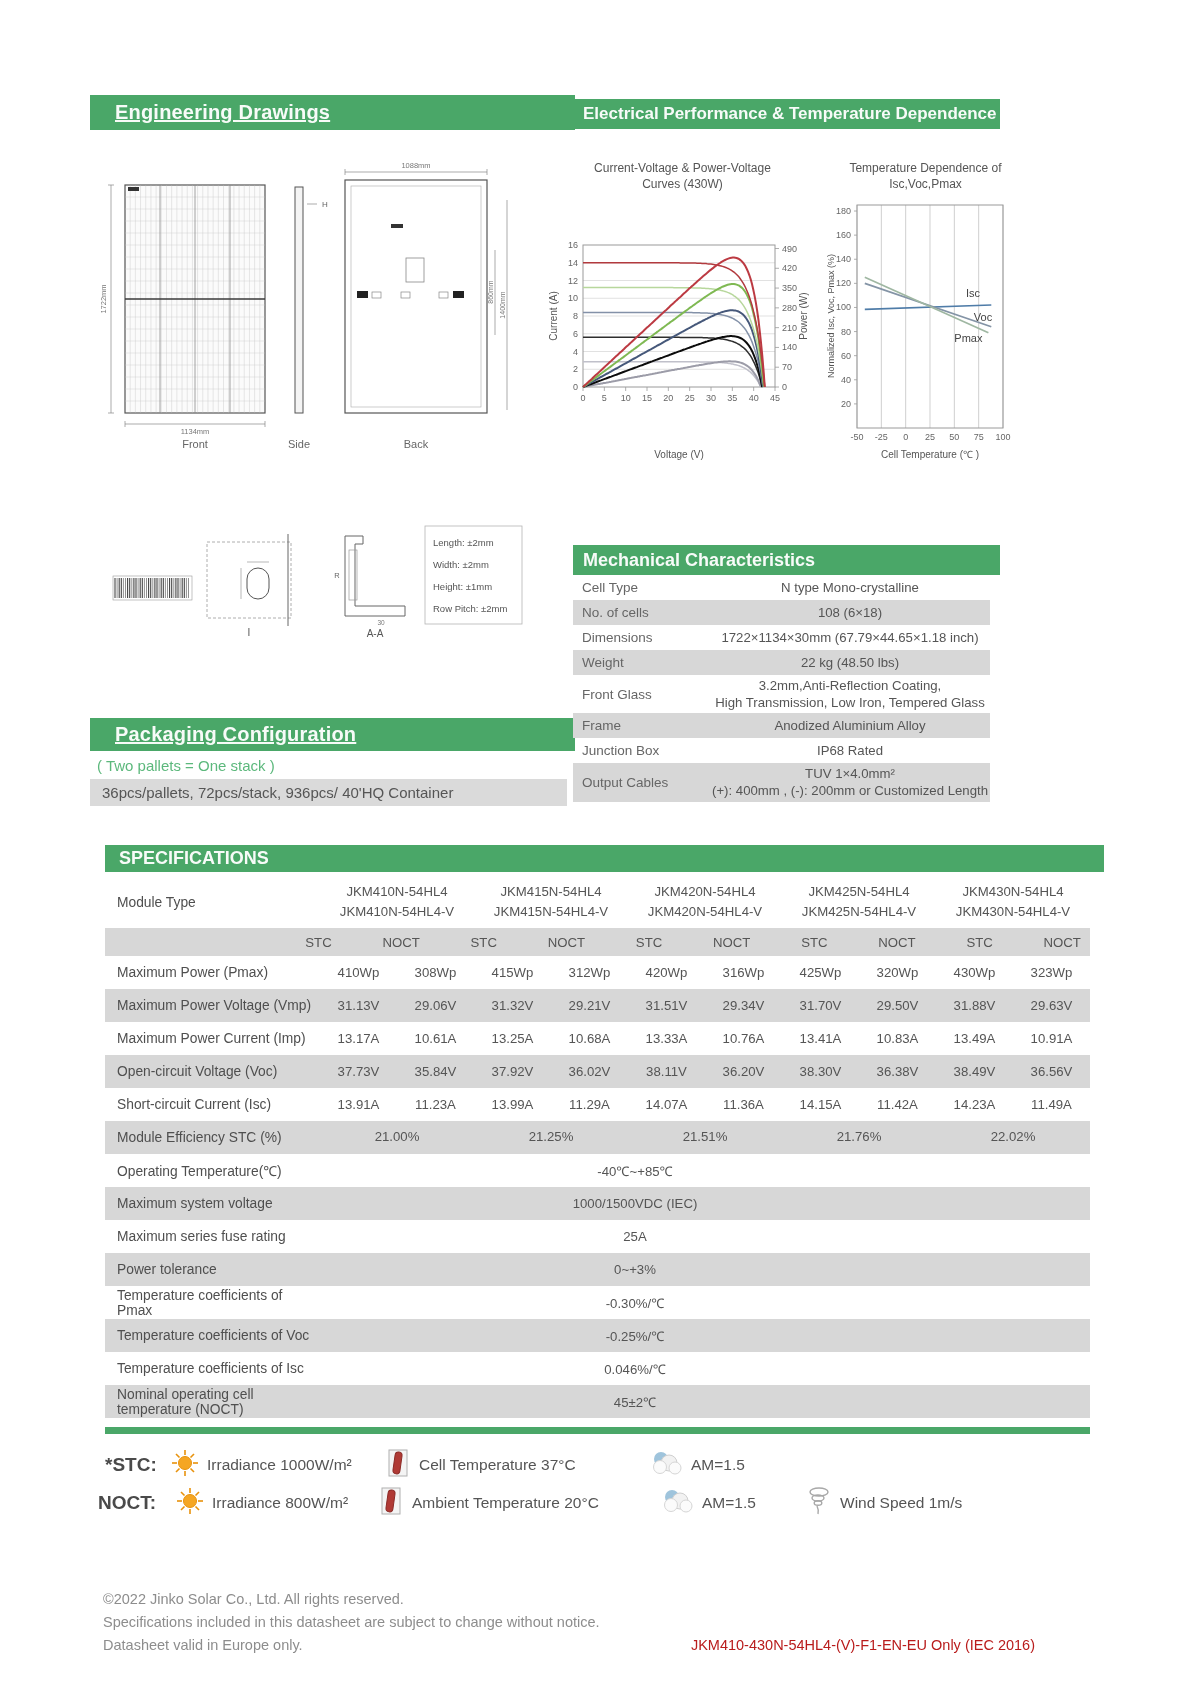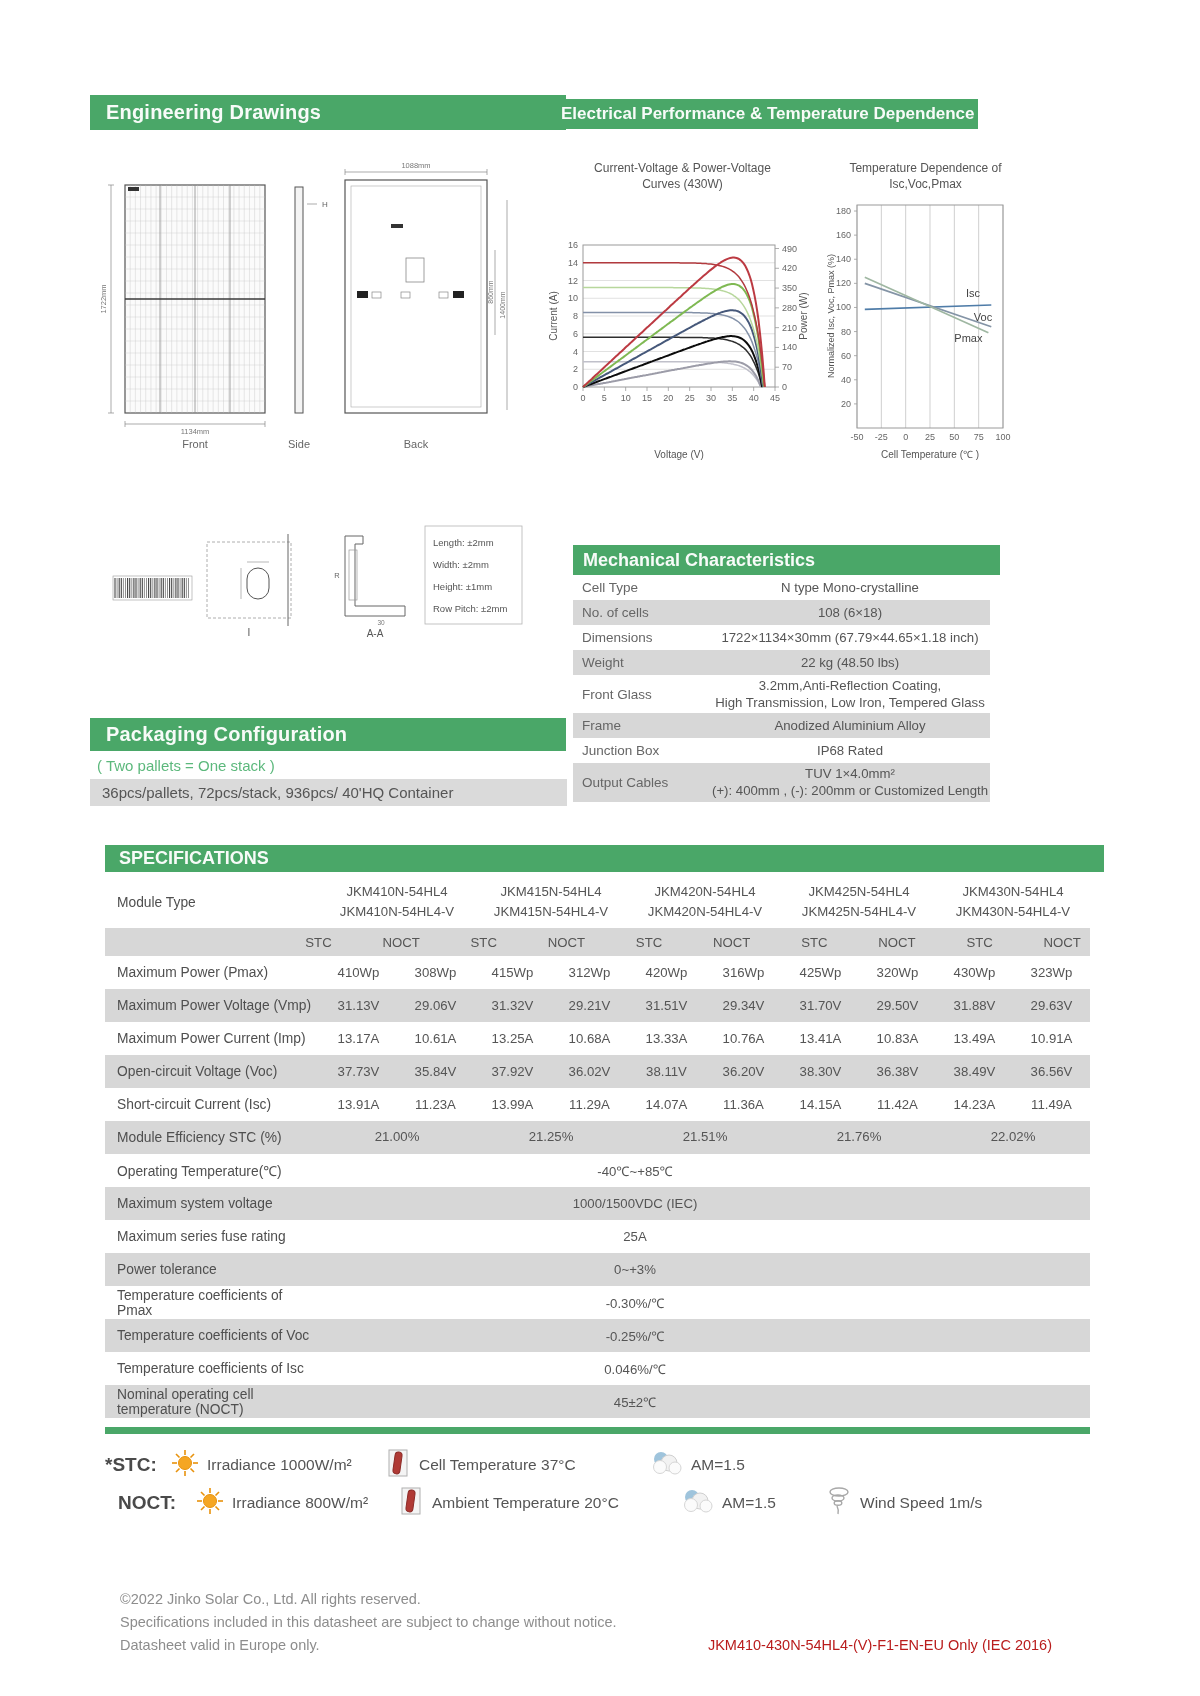--- a/index.html
+++ b/index.html
@@ -1,20 +1,20 @@
 <!DOCTYPE html>
 <html><head>
 <meta charset="utf-8">
 <style>
   html,body{margin:0;padding:0;background:#fff;}
   #page{position:relative;width:1200px;height:1696px;background:#ffffff;
         font-family:"Liberation Sans", sans-serif;color:#555;overflow:hidden;}
   .abs{position:absolute;}
   .ghead{background:#4aa768;color:#f7fbf8;font-weight:bold;display:flex;align-items:center;}
-  .ghead.big{font-size:20px;padding-left:16px;letter-spacing:.2px;}
+  .ghead.big{font-size:20px;padding-left:25px;letter-spacing:.2px;text-decoration:underline;}
   .ghead.mid{font-size:17px;padding-left:10px;}
   svg{font-family:"Liberation Sans", sans-serif;}
   .chart-title{font-size:12px;color:#555;text-align:center;line-height:1.35;}
   
   .mrow{display:flex;align-items:center;min-height:25px;font-size:13.2px;color:#555;}
   .mrow.shade{background:#d7d7d7;}
   .mlabel{width:128px;padding-left:9px;font-size:13.5px;color:#666;}
   .mvalue{flex:1;text-align:center;line-height:1.3;padding:2px 0;}
   
   .srow{display:flex;align-items:center;font-size:13.2px;color:#555;}
@@ -23,21 +23,21 @@
   .scell{width:77px;text-align:center;}
   .sgroup{width:154px;text-align:center;line-height:1.55;}
   .smerged{width:770px;text-align:center;padding-right:140px;box-sizing:border-box;}
   .greenbar{background:#4aa768;}
   .note-green{color:#5cb87c;font-size:15px;}
   .graybar{background:#dadada;color:#555;font-size:15px;display:flex;align-items:center;padding-left:12px;}
   
   .lrow{display:flex;align-items:center;font-size:15.5px;color:#555;}
   .lhead{font-size:19px;font-weight:bold;color:#4a4a4a;}
   .licon{display:inline-block;}
-  .footer{font-size:14.5px;color:#8d8d8d;line-height:23px;margin-left:17px;}
+  .footer{font-size:14.5px;color:#8d8d8d;line-height:23px;}
 </style>
 </head>
 <body>
 
 <div id="page">
 
   <div class="abs ghead big" style="left:90px;top:95px;width:460px;height:35px;">
     <span>Engineering Drawings</span>
   </div>
 
@@ -199,21 +199,21 @@
       <text x="338" y="92" font-size="9.5" fill="#555">Row Pitch: ±2mm</text>
     </g>
   </svg>
 
   <div class="abs ghead big" style="left:90px;top:718px;width:460px;height:33px;">
     <span>Packaging Configuration</span>
   </div>
   <div class="abs note-green" style="left:97px;top:757px;">( Two pallets = One stack )</div>
   <div class="abs graybar" style="left:90px;top:779px;width:465px;height:27px;">36pcs/pallets, 72pcs/stack, 936pcs/ 40'HQ Container</div>
 
-  <div class="abs ghead mid" style="left:551px;top:99px;width:417px;height:30px;">
+  <div class="abs ghead mid" style="left:573px;top:99px;width:417px;height:30px;">
     <span>Electrical Performance &amp; Temperature Dependence</span>
   </div>
 
   <div class="abs chart-title" style="left:560px;top:160px;width:245px;white-space:pre-line;">Current-Voltage &amp; Power-Voltage
 Curves (430W)</div>
   <div class="abs chart-title" style="left:838px;top:160px;width:175px;white-space:pre-line;">Temperature Dependence of
 Isc,Voc,Pmax</div>
 
   <svg id="ivchart" class="abs" style="left:545px;top:200px;" width="268" height="265" viewBox="0 0 268 265">
       <text x="33" y="190" font-size="9" fill="#666" text-anchor="end">0</text>
@@ -555,21 +555,21 @@
         <span style="width: 230px;">Cell Temperature 37°C</span>
         <span class="licon" style="margin: 0px 8px 0px 0px;"><svg width="34" height="26" viewBox="0 0 34 26">
             <circle cx="12" cy="9" r="7" fill="#9fc4dc"></circle>
             <circle cx="20" cy="13" r="8" fill="#f2f2f2" stroke="#cfcfcf"></circle>
             <circle cx="11" cy="17" r="6.5" fill="#fbfbfb" stroke="#d6d6d6"></circle>
             <circle cx="26" cy="18" r="6" fill="#fbfbfb" stroke="#d6d6d6"></circle>
           </svg></span>
         <span style="width: 110px;">AM=1.5</span>
       </span>
   </div>
-  <div class="abs lrow" style="left:118px;top:1486px;height:34px;">
+  <div class="abs lrow" style="left:98px;top:1486px;height:34px;">
     <span class="lhead" style="width:78px;">NOCT:</span>
     <span id="noct-items" style="display:flex;align-items:center;">
         <span class="licon" style="margin: 0px 8px 0px 0px;"><svg width="28" height="28" viewBox="0 0 28 28">
             <g stroke="#e8920c" stroke-width="1.6">
               <line x1="14" y1="1" x2="14" y2="6"></line>
               <line x1="14" y1="22" x2="14" y2="27"></line>
               <line x1="1" y1="14" x2="6" y2="14"></line>
               <line x1="22" y1="14" x2="27" y2="14"></line>
               <line x1="5" y1="5" x2="8.5" y2="8.5"></line>
               <line x1="19.5" y1="19.5" x2="23" y2="23"></line>

